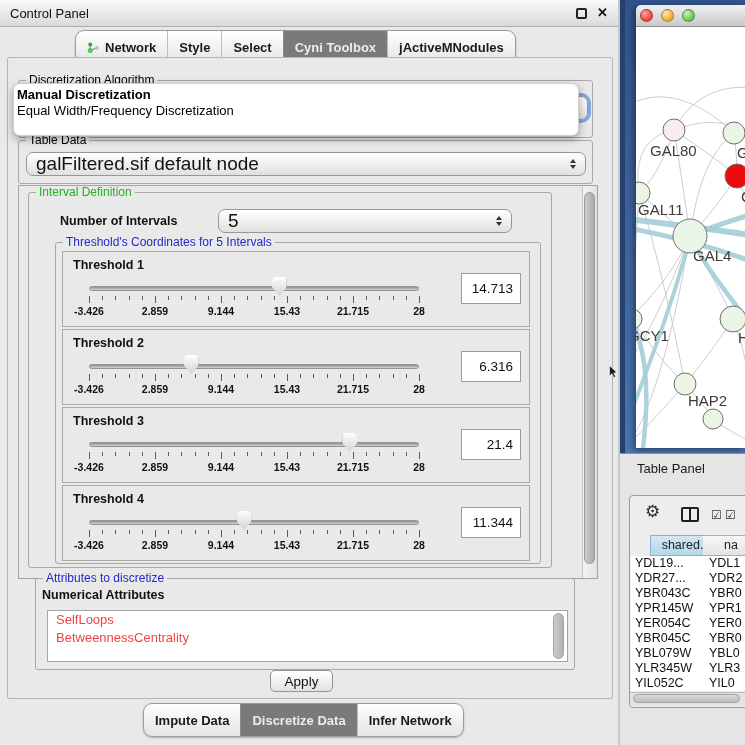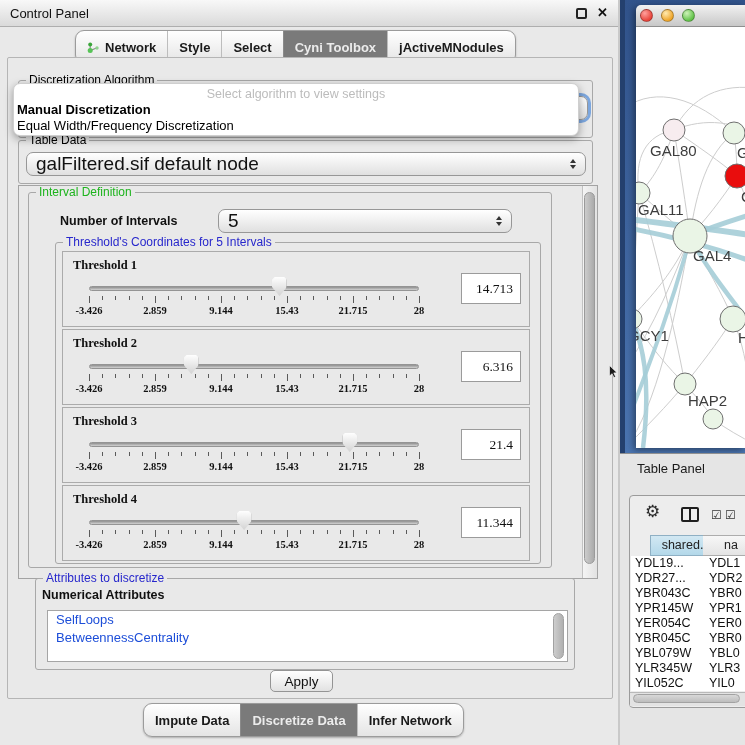--- a/index.html
+++ b/index.html
@@ -57,41 +57,41 @@
     background:linear-gradient(90deg,#f4f4f4,#e2e2e2);border-left:1px solid #c2c2c2;}
   #vsb-thumb{position:absolute;left:584px;top:192px;width:11px;height:372px;
     background:linear-gradient(90deg,#cccccc,#aaaaaa);border:1px solid #9a9a9a;border-radius:6px;}
 
   #interval-group{left:28px;top:192px;width:524px;height:376px;}
   #count-label{position:absolute;left:60px;top:214px;font-size:12.5px;font-weight:bold;color:#111;}
   #count-combo{left:218px;top:209px;width:294px;height:24px;}
   #thresholds-group{left:55px;top:242px;width:486px;height:322px;}
   #thresholds-container{position:absolute;left:62px;top:251px;width:468px;}
 
-  .tbox{position:relative;width:468px;height:76px;border:1px solid #ababab;margin-bottom:2px;background:#e9e9e9;font-family:Liberation Serif, serif;}
+  .tbox{position:relative;width:468px;height:76px;border:1px solid #ababab;margin-bottom:2px;background:#e9e9e9;}
   .tlabel{position:absolute;left:10px;top:6px;font-size:12.5px;font-weight:bold;color:#111;}
   .track{position:absolute;left:26px;top:34px;width:330px;height:5px;border:1px solid #949494;
     border-radius:3px;background:linear-gradient(#8f8f8f,#d2d2d2);}
   .thumb{position:absolute;top:25px;width:15px;height:19px;transform:translateX(-50%);
     background:linear-gradient(#fefefe,#d3d3d3);
     clip-path:polygon(18% 0,82% 0,100% 14%,100% 52%,50% 100%,0 52%,0 14%);
     filter:drop-shadow(0 1px 1px rgba(0,0,0,.5));}
   .ticks{position:absolute;left:26px;top:44px;width:330px;height:8px;}
   .ticks i{position:absolute;width:1px;background:#5a5a5a;top:0;}
   .ticks i.mi{height:4px;}.ticks i.ma{height:7px;}
   .tlabels{position:absolute;left:26px;top:53px;width:330px;height:12px;padding-left:48px;}
   .tlabels b{position:absolute;transform:translateX(-50%);font-size:10.5px;color:#111;white-space:nowrap;}
   .valbox{position:absolute;left:398px;top:21px;width:60px;height:31px;background:#fff;
     border:1px solid #9b9b9b;font-size:13.5px;line-height:29px;text-align:right;padding-right:7px;color:#111;}
 
   #attr-group{left:35px;top:578px;width:540px;height:92px;}
   #attr-label{position:absolute;left:42px;top:588px;font-size:12.5px;font-weight:bold;color:#111;}
   #attr-list{position:absolute;left:47px;top:610px;width:521px;height:52px;background:#fff;
     border:1px solid #a5a5a5;overflow:hidden;}
-  .attr-item{height:18px;line-height:18px;padding-left:8px;font-size:13px;color:#1d4ed8;}
+  .attr-item{height:18px;line-height:18px;padding-left:8px;font-size:13px;color:#ef4444;}
   #attr-sb{position:absolute;left:553px;top:613px;width:11px;height:46px;
     background:linear-gradient(90deg,#cdcdcd,#b0b0b0);border:1px solid #a2a2a2;border-radius:6px;}
 
   #apply-btn{position:absolute;left:270px;top:670px;width:63px;height:22px;
     background:linear-gradient(#ffffff,#e2e2e2);border:1px solid #949494;border-radius:5px;
     font-size:13.5px;text-align:center;line-height:20px;color:#111;}
 
   
   .desktop{position:absolute;left:620px;top:0;width:125px;height:453px;
     background:linear-gradient(180deg,#31538b,#4a74b0);}
@@ -166,21 +166,20 @@
 <div class="group" id="algo-group">
   <span class="gtitle">Discretization Algorithm</span>
 </div>
 <div class="combo" id="algo-combo">
   <span class="spin">
       <i class="u"></i>
       <i class="d"></i>
     </span>
 </div>
 <div id="algo-popup">
-  <div class="popup-hint">Select algorithm to view settings</div>
   <div class="popup-opt bold">Manual Discretization</div>
   <div class="popup-opt">Equal Width/Frequency Discretization</div>
 </div>
 
 <div class="group" id="tabledata-group">
   <span class="gtitle">Table Data</span>
 </div>
 <div class="combo" id="tabledata-combo">
   <span>galFiltered.sif default node</span>
   <span class="spin">

